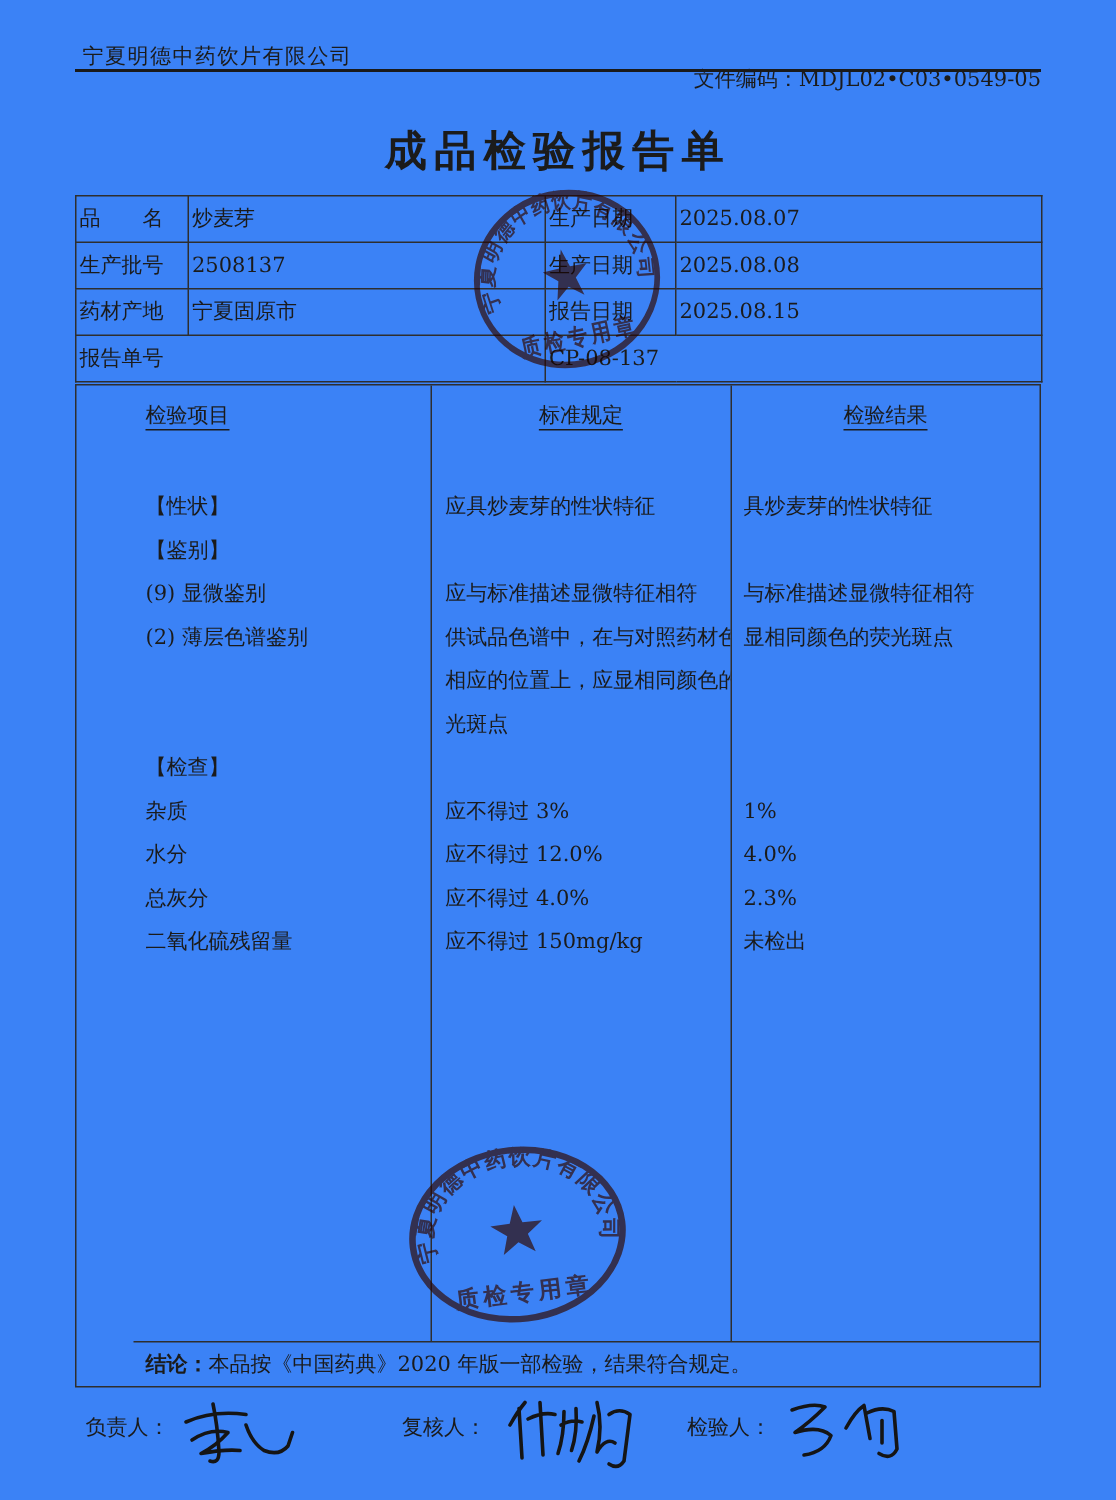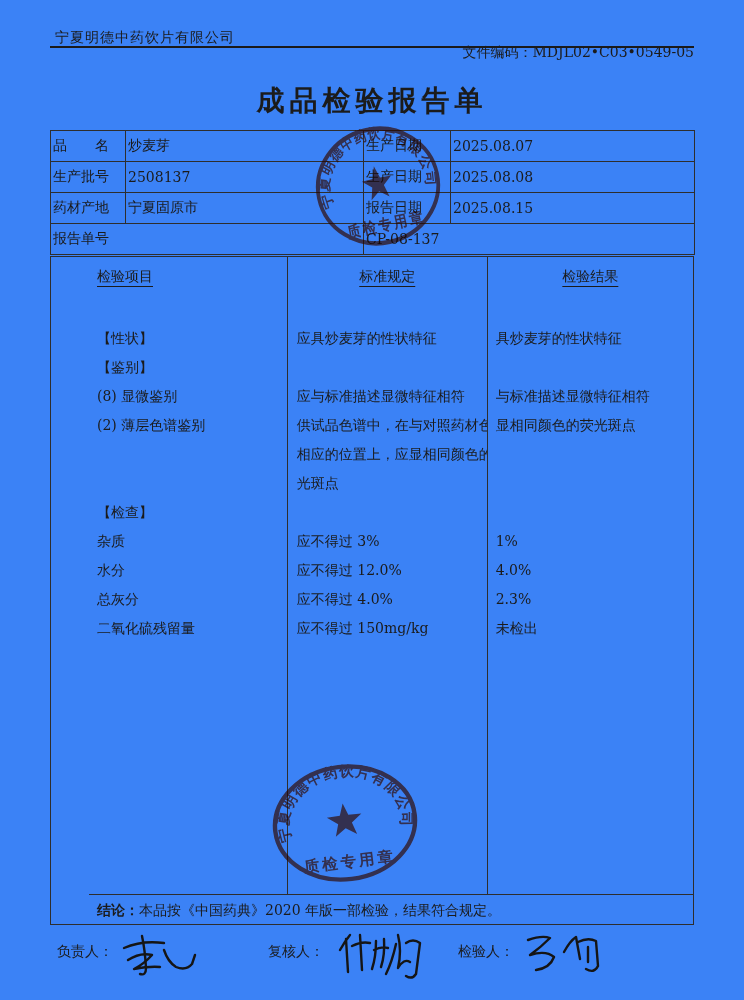--- a/index.html
+++ b/index.html
@@ -106,21 +106,21 @@
   </tbody>
     </table>
 
   <div class="main-table">
     <div class="main-grid">
 
       <div class="mcol mcol1">
         <div class="mhead mh-left"><span>检验项目</span></div>
         <div class="mline first">【性状】</div>
         <div class="mline">【鉴别】</div>
-        <div class="mline">(8) 显微鉴别</div>
+        <div class="mline">(9) 显微鉴别</div>
         <div class="mline">(2) 薄层色谱鉴别</div>
         <div class="mline"></div>
         <div class="mline"></div>
         <div class="mline">【检查】</div>
         <div class="mline">杂质</div>
         <div class="mline">水分</div>
         <div class="mline">总灰分</div>
         <div class="mline">二氧化硫残留量</div>
       </div>
 

